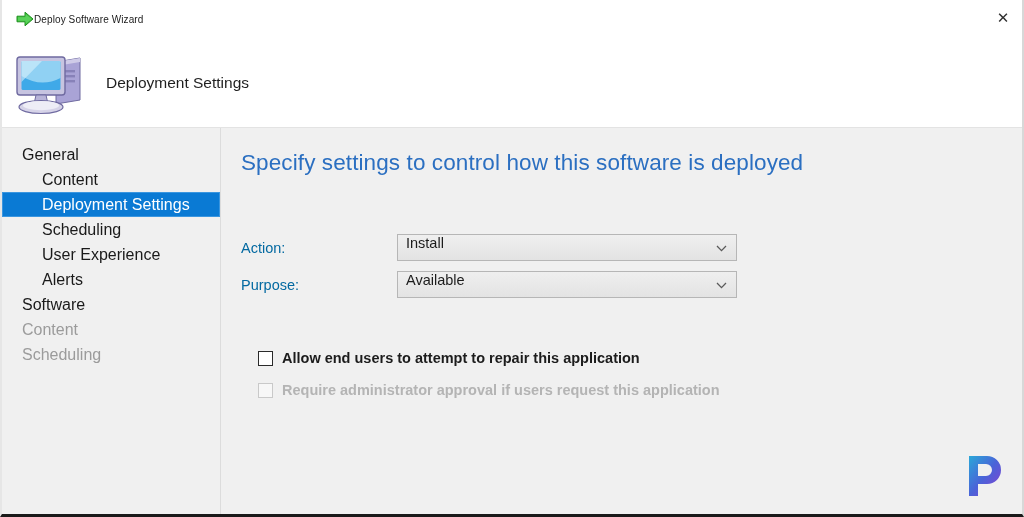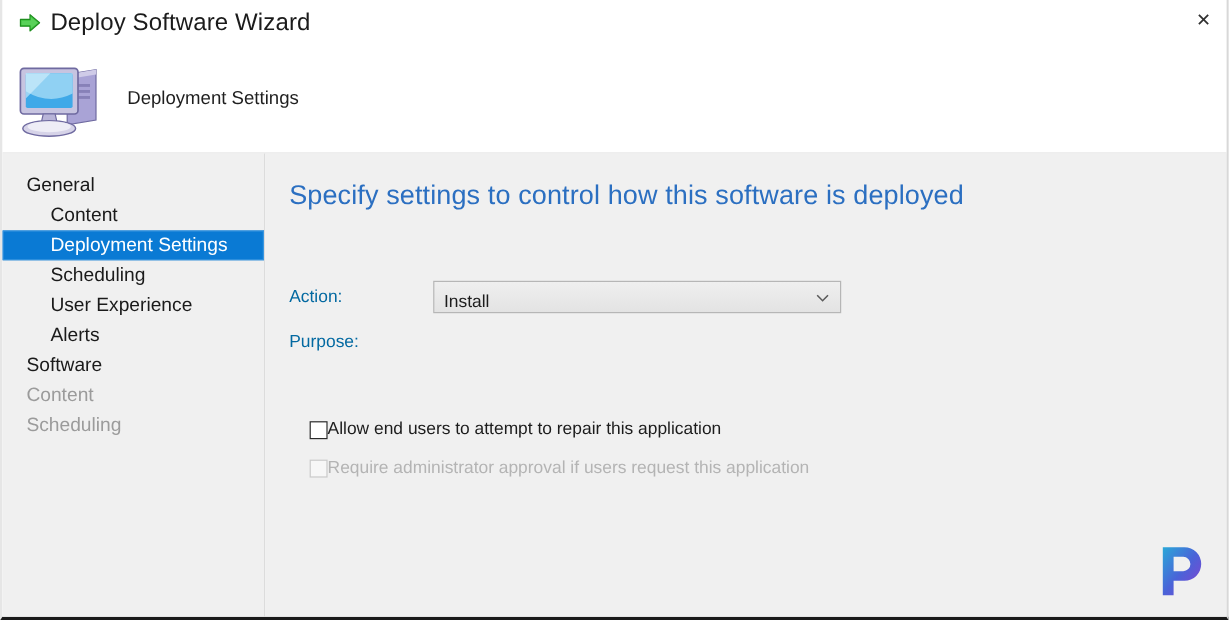--- a/index.html
+++ b/index.html
@@ -36,22 +36,21 @@
     display: flex;
     align-items: center;
   }
   .title-arrow {
     margin-left: 14px;
     width: 18px;
     height: 16px;
     flex: none;
   }
   .title-text {
-    margin-left: 8px;
-    font-size: 20px;
+    font-size: 10px;
     color: #1b1b1b;
     letter-spacing: 0.1px;
     white-space: nowrap;
   }
   .close-button {
     position: absolute;
     right: 0; top: 0;
     width: 46px;
     height: 34px;
     display: flex;
@@ -155,22 +154,23 @@
     white-space: nowrap;
   }
   .combo {
     position: relative;
     width: 340px;
     height: 27px;
     box-sizing: border-box;
     background: linear-gradient(#efefef, #e3e3e3);
     border: 1px solid #b6b6b6;
     display: flex;
-    align-items: flex-end;
+    align-items: flex-start;
     cursor: default;
+    margin-left: 36px;
   }
   .combo-value {
     font-size: 14.5px;
     color: #1c1c1c;
     padding-left: 8px;
     white-space: nowrap;
   }
   .combo-arrow {
     position: absolute;
     right: 9px;
@@ -198,23 +198,25 @@
     box-sizing: border-box;
     background: #ffffff;
     border: 1.5px solid #2a2a2a;
     margin-left: 17px;
   }
   .check-row.disabled .checkbox {
     border-color: #c9c9c9;
     background: #f7f7f7;
   }
   .check-label {
+    margin-left: 9px;
     font-size: 14.5px;
     color: #1c1c1c;
     white-space: nowrap;
+    font-weight: bold;
   }
   .check-row.disabled .check-label { color: #b4b4b4; }
 
   
   .watermark {
     position: absolute;
     right: 18px;
     bottom: 14px;
     width: 48px;
     height: 48px;
@@ -281,20 +283,26 @@
           <div class="combo">
             <span class="combo-value">Install</span>
             <svg class="combo-arrow" viewBox="0 0 11 7">
               <path d="M1 1 L5.5 5.6 L10 1" fill="none" stroke="#5a5a5a" stroke-width="1.3"></path>
             </svg>
           </div>
         </div>
 
         <div class="form-row">
           <span class="form-label">Purpose:</span>
+          <div class="combo">
+            <span class="combo-value">Available</span>
+            <svg class="combo-arrow" viewBox="0 0 11 7">
+              <path d="M1 1 L5.5 5.6 L10 1" fill="none" stroke="#5a5a5a" stroke-width="1.3"></path>
+            </svg>
+          </div>
         </div>
 
       </div>
 
       <div class="check-block">
 
         <div class="check-row">
           <span class="checkbox"></span>
           <span class="check-label">Allow end users to attempt to repair this application</span>
         </div>

